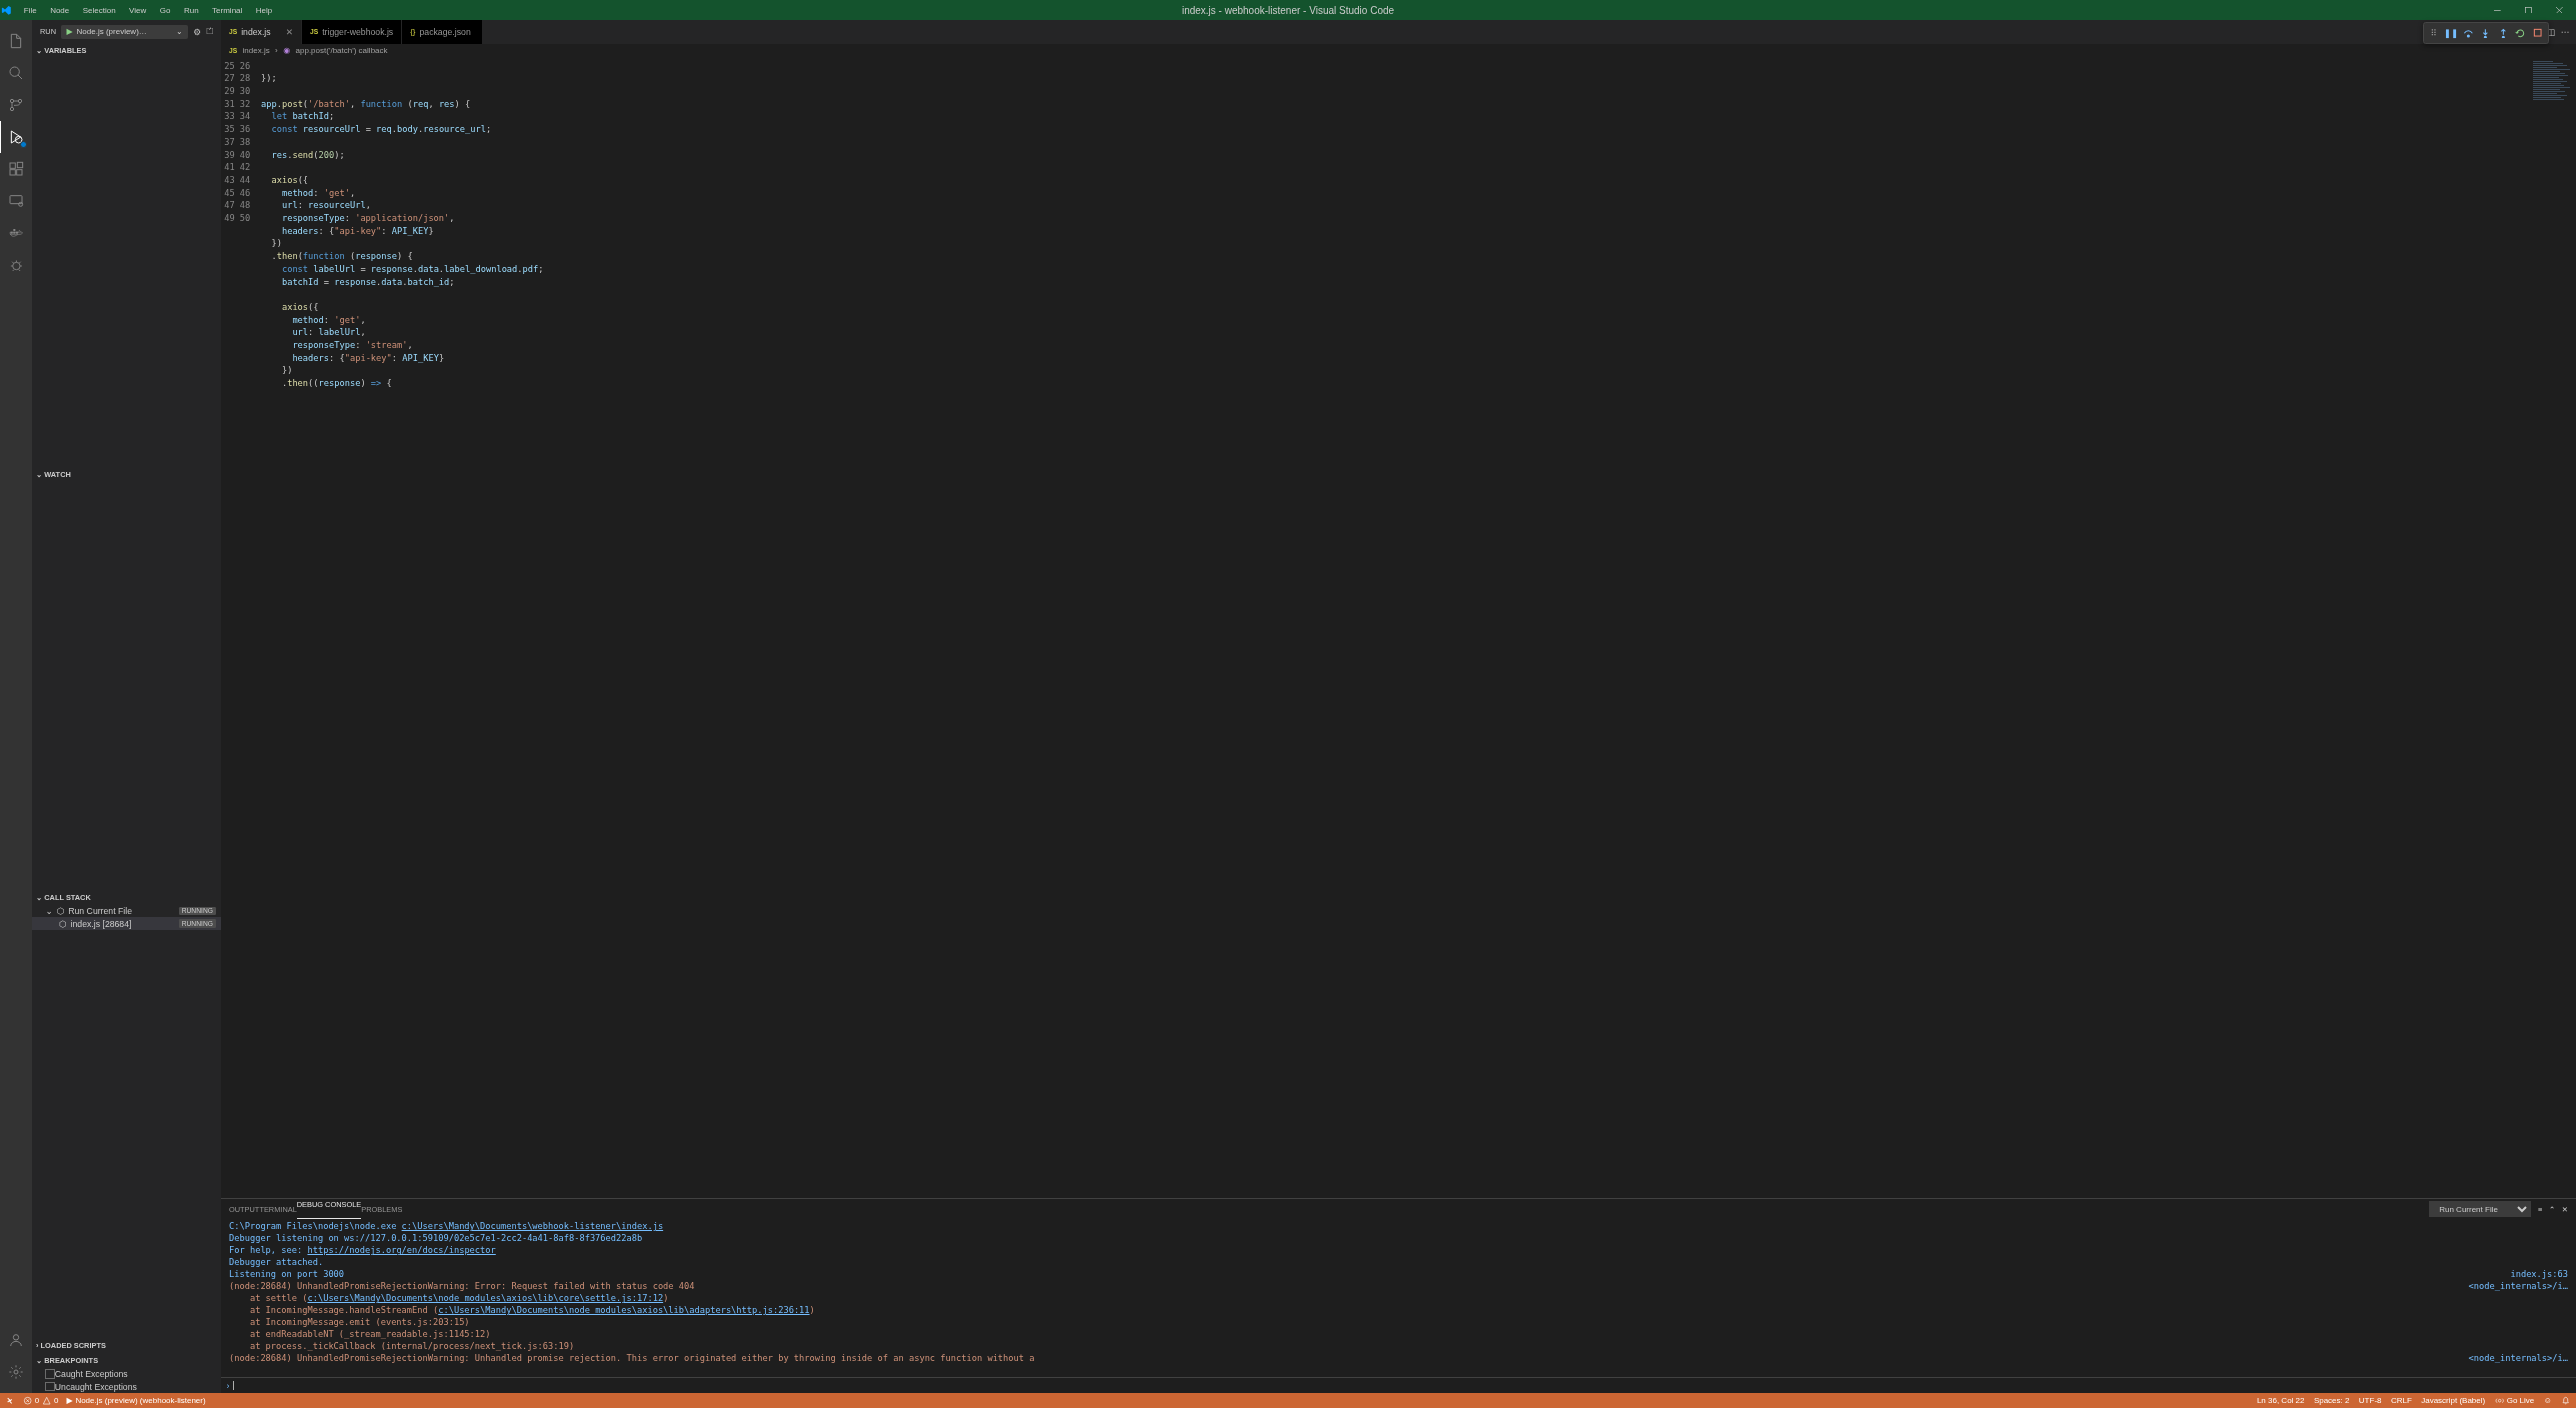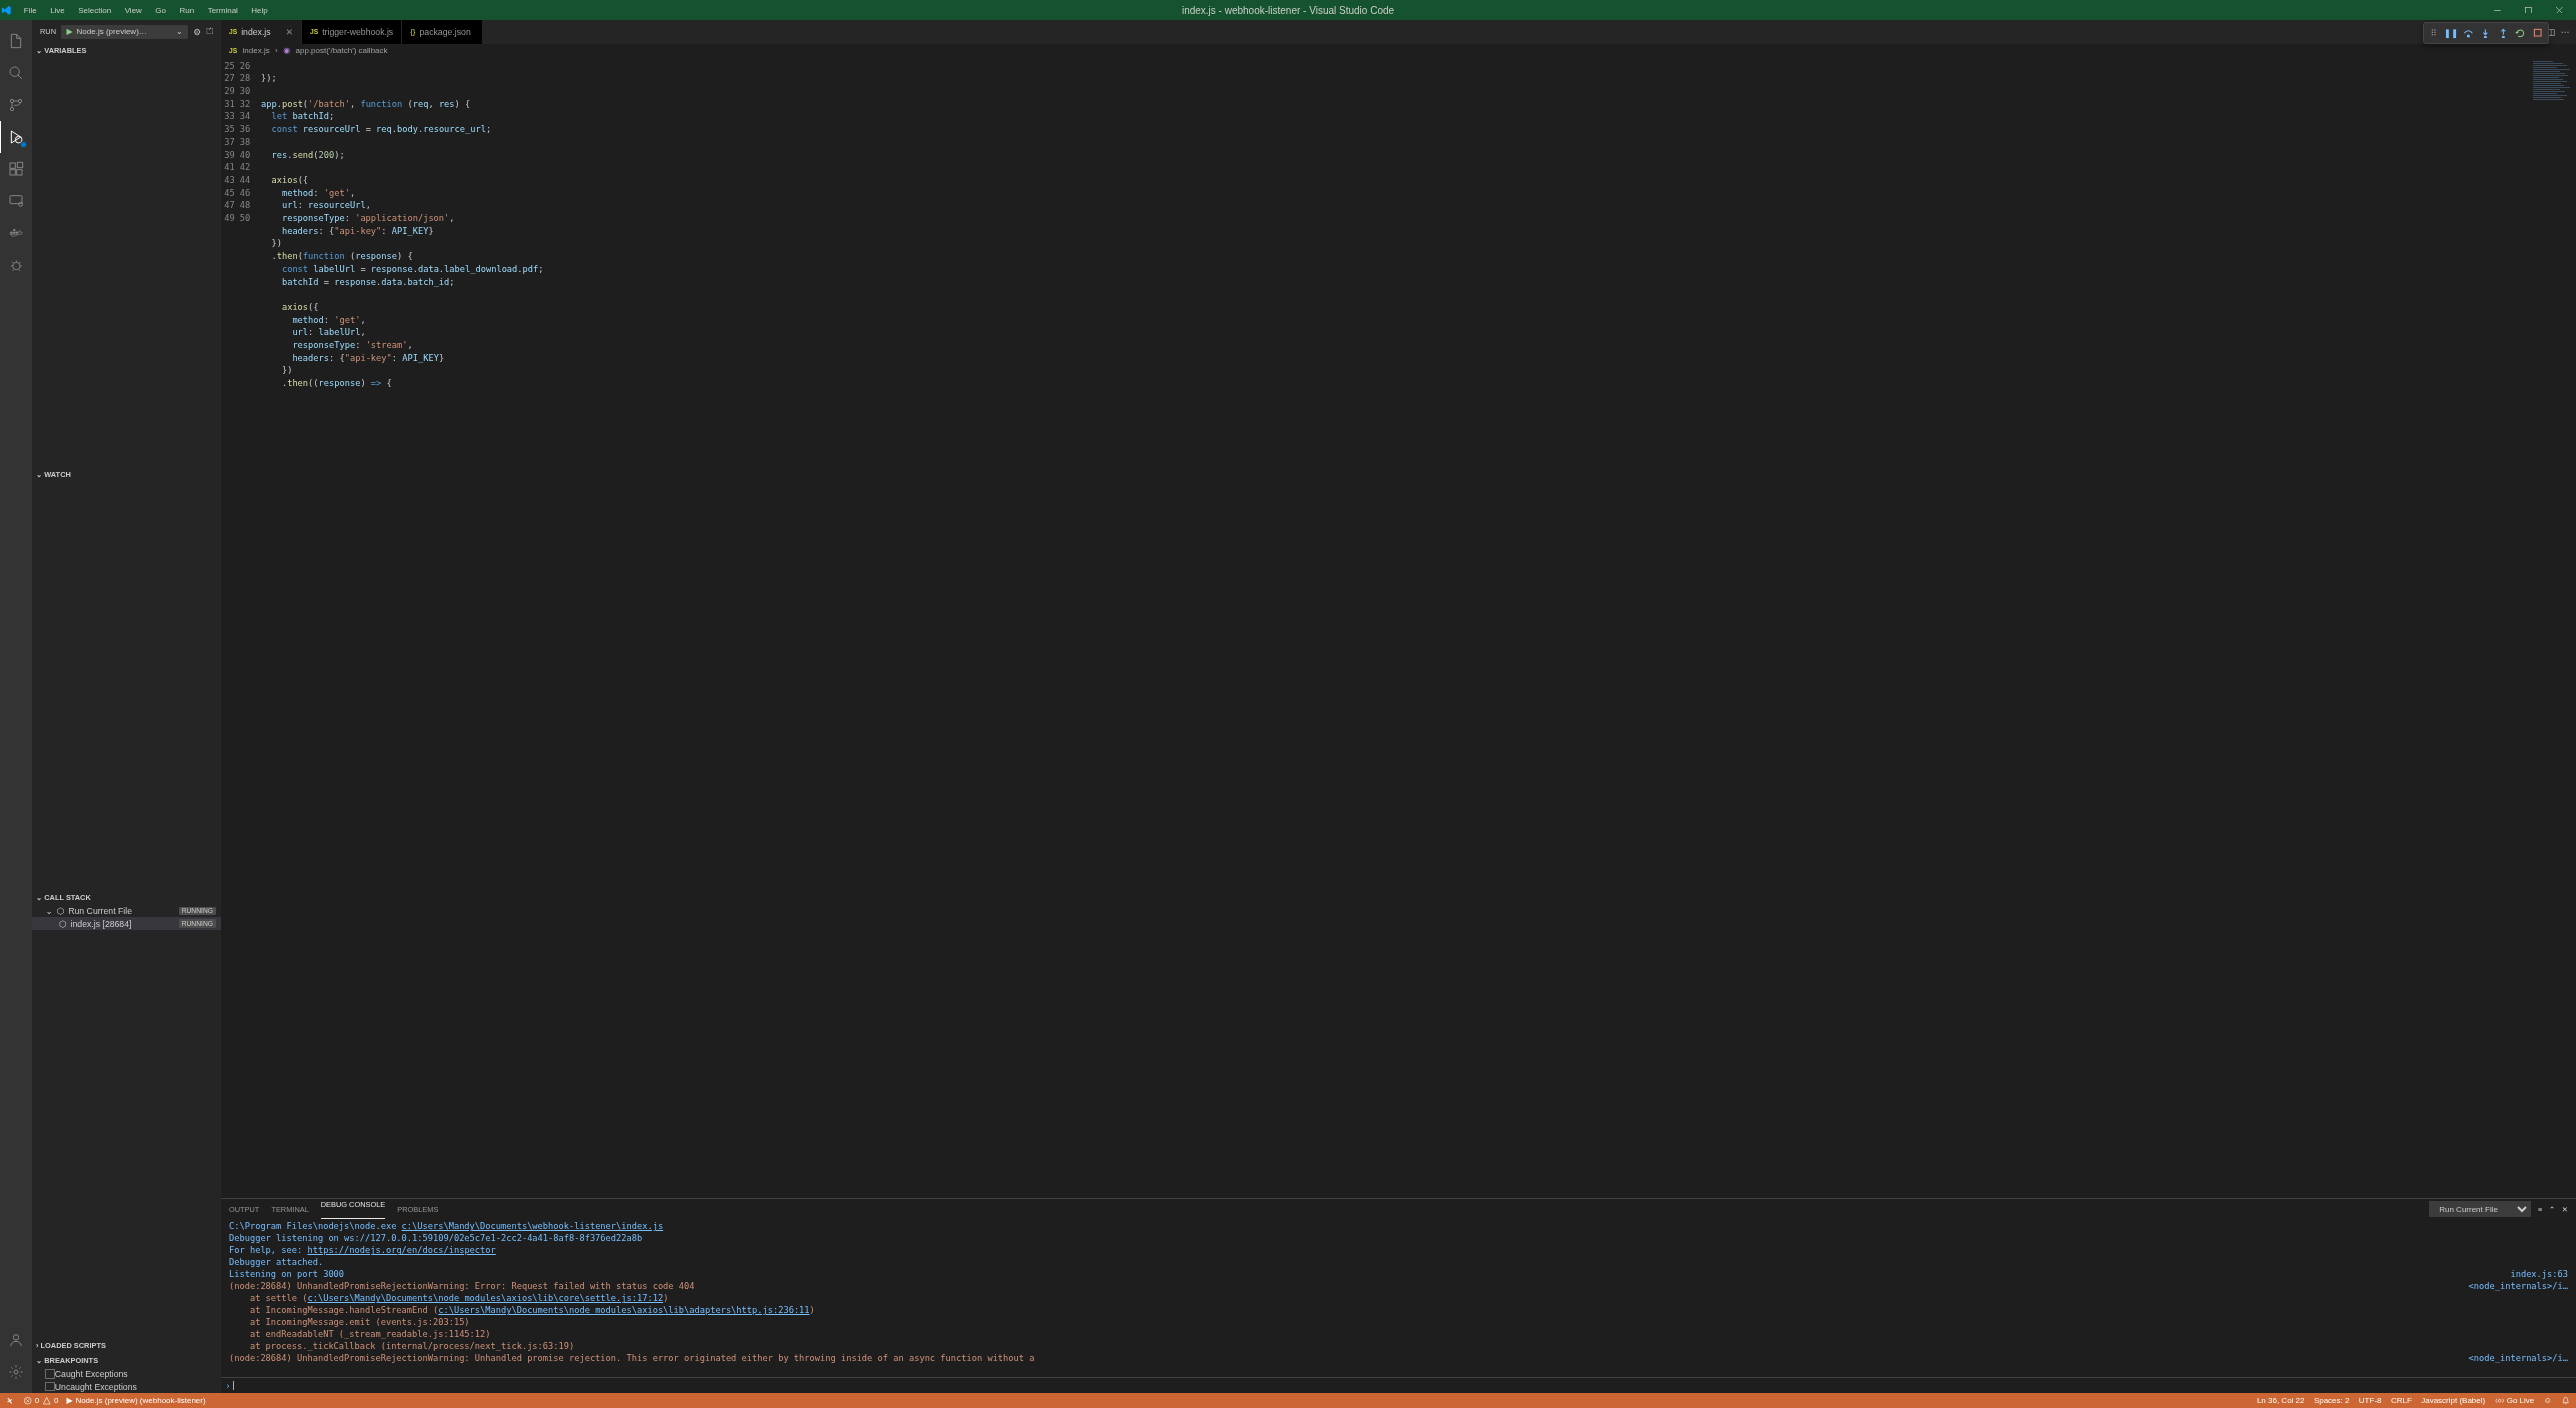--- a/index.html
+++ b/index.html
@@ -137,21 +137,21 @@
 .var { color: #9cdcfe; }
 .num { color: #b5cea8; }
 .prop { color: #9cdcfe; }
 .bottom-panel {
   height: 195px; background: #1e1e1e;
   border-top: 0.7px solid #414141;
   display: flex; flex-direction: column;
 }
 .bottom-tabs {
   height: 20px; display: flex; align-items: center;
-  padding: 0 8px; gap: 12px; font-size: 7.4px;
+  padding: 0 8px; font-size: 7.4px;
 }
 .bottom-tab { cursor: pointer; color: #969696; text-transform: uppercase; }
 .bottom-tab.active { color: #e7e7e7; border-bottom: 0.7px solid #e7e7e7; padding-bottom: 9px; }
 .bottom-tabs-right {
   margin-left: auto; display: flex; align-items: center; gap: 6.7px;
 }
 .filter-select {
   background: #3c3c3c; border: 0.7px solid #3c3c3c; color: #cccccc;
   padding: 1.3px 16px 1.3px 5.4px; font-size: 8px;
 }
@@ -186,21 +186,21 @@
 </style>
 </head>
 <body>
 
 <div class="title-bar">
   <div class="title-bar-left">
     <svg class="vscode-icon" viewBox="0 0 24 24">
         <path fill="#0098ff" d="M17 2l5 3v14l-5 3-8-8-5 4-2-1V7l2-1 5 4 8-8z"></path>
       </svg>
     <div class="menu-item">File</div>
-    <div class="menu-item">Live</div>
+    <div class="menu-item">Node</div>
     <div class="menu-item">Selection</div>
     <div class="menu-item">View</div>
     <div class="menu-item">Go</div>
     <div class="menu-item">Run</div>
     <div class="menu-item">Terminal</div>
     <div class="menu-item">Help</div>
   </div>
   <div class="title-center">index.js - webhook-listener - Visual Studio Code</div>
   <div class="window-controls">
     <div class="window-btn">

